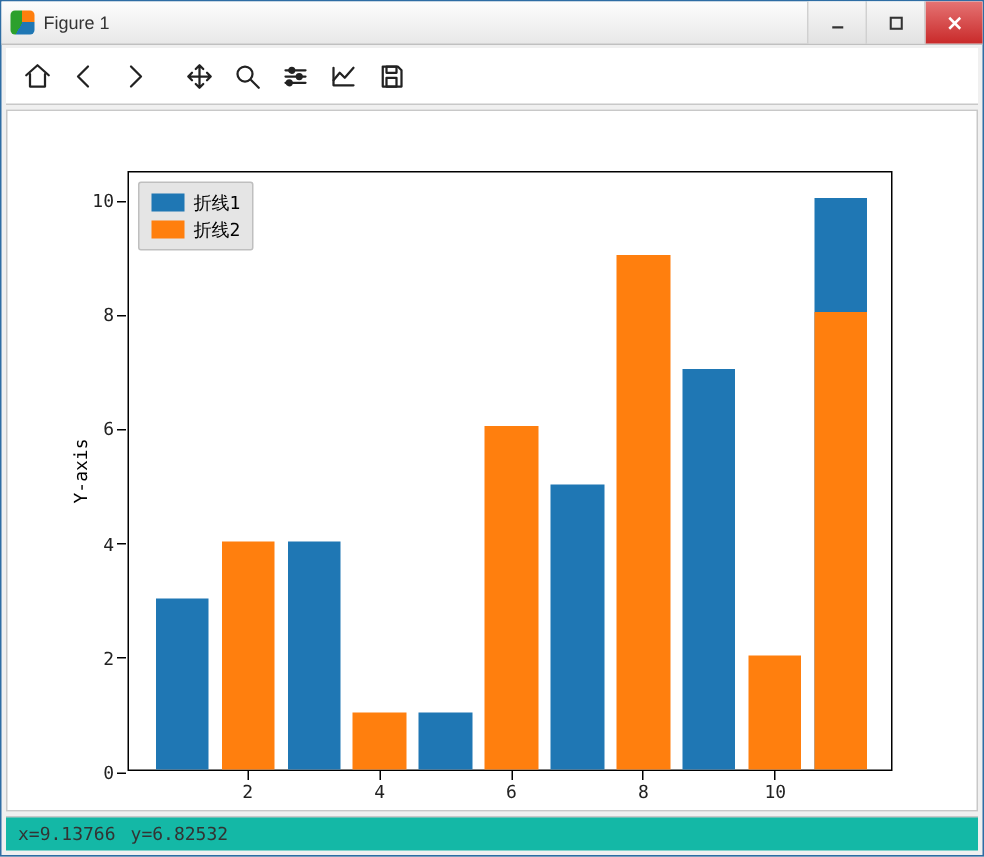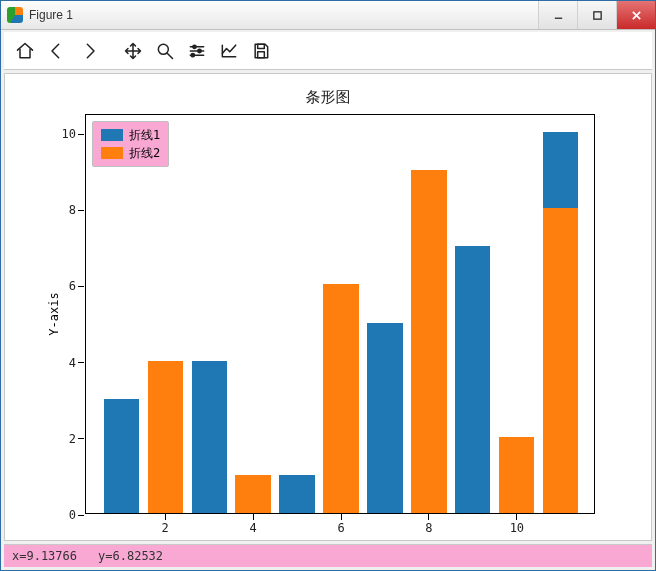--- a/index.html
+++ b/index.html
@@ -19,24 +19,24 @@
   .axes{position:absolute;left:80px;top:40px;width:510px;height:400px;border:1px solid #000;box-sizing:border-box;}
   .bar{position:absolute;bottom:0;}
   .s0{background:#1f77b4;}
   .s1{background:#ff7f0e;}
   .ytick{position:absolute;left:-8px;width:6px;border-top:1px solid #000;}
   .ylab{position:absolute;right:100%;transform:translateY(-50%);padding-right:10px;font-size:12px;color:#222;font-family:monospace;}
   .xtick{position:absolute;bottom:-7px;height:6px;border-left:1px solid #000;}
   .xlab{position:absolute;top:100%;transform:translateX(-50%);padding-top:8px;font-size:12px;color:#222;font-family:monospace;}
   .xlabel{position:absolute;left:0;right:0;text-align:center;top:100%;margin-top:26px;font-size:12px;font-family:monospace;}
   .ylabel{position:absolute;left:-54px;top:50%;transform:translateY(-50%) rotate(-90deg);font-size:12px;font-family:monospace;}
-  .legend{position:absolute;left:6px;top:6px;background:#f9a8d4;border:1px solid #bfbfbf;border-radius:2px;padding:4px 8px;font-size:12px;font-family:monospace;}
+  .legend{position:absolute;left:6px;top:6px;background:#e5e5e5;border:1px solid #bfbfbf;border-radius:2px;padding:4px 8px;font-size:12px;font-family:monospace;}
   .legend .row{display:flex;align-items:center;gap:6px;line-height:18px;}
   .legend .sw{width:22px;height:12px;}
-  .statusbar{height:22px;background:#f9a8d4;border-top:1px solid #c8c8c8;display:flex;align-items:center;padding:0 8px;font-size:12px;color:#333;font-family:monospace;gap:21px;margin:0 3px 3px 3px;}
+  .statusbar{height:22px;background:#14b8a6;border-top:1px solid #c8c8c8;display:flex;align-items:center;padding:0 8px;font-size:12px;color:#333;font-family:monospace;gap:10px;margin:0 3px 3px 3px;}
 </style>
 </head>
 <body>
 
 <div class="window">
 
   <div class="titlebar">
     <span class="favicon"></span>
     <span class="title">Figure 1</span>
     <div class="winbtns">
@@ -105,21 +105,20 @@
     <div class="tbtn" title="Save">
       <svg viewBox="0 0 24 24">
           <path d="M5 4 H17 L20 7 V20 H5 Z"></path>
           <rect x="8" y="4" width="8" height="5"></rect>
           <rect x="8" y="13" width="8" height="7"></rect>
         </svg>
     </div>
   </div>
 
   <div class="canvas">
-    <div class="plot-title">条形图</div>
     <div class="axes" id="axes">
       <div class="legend">
         <div class="row">
             <span class="sw s0"></span>
             <span>折线1</span>
           </div>
         <div class="row">
             <span class="sw s1"></span>
             <span>折线2</span>
           </div>

